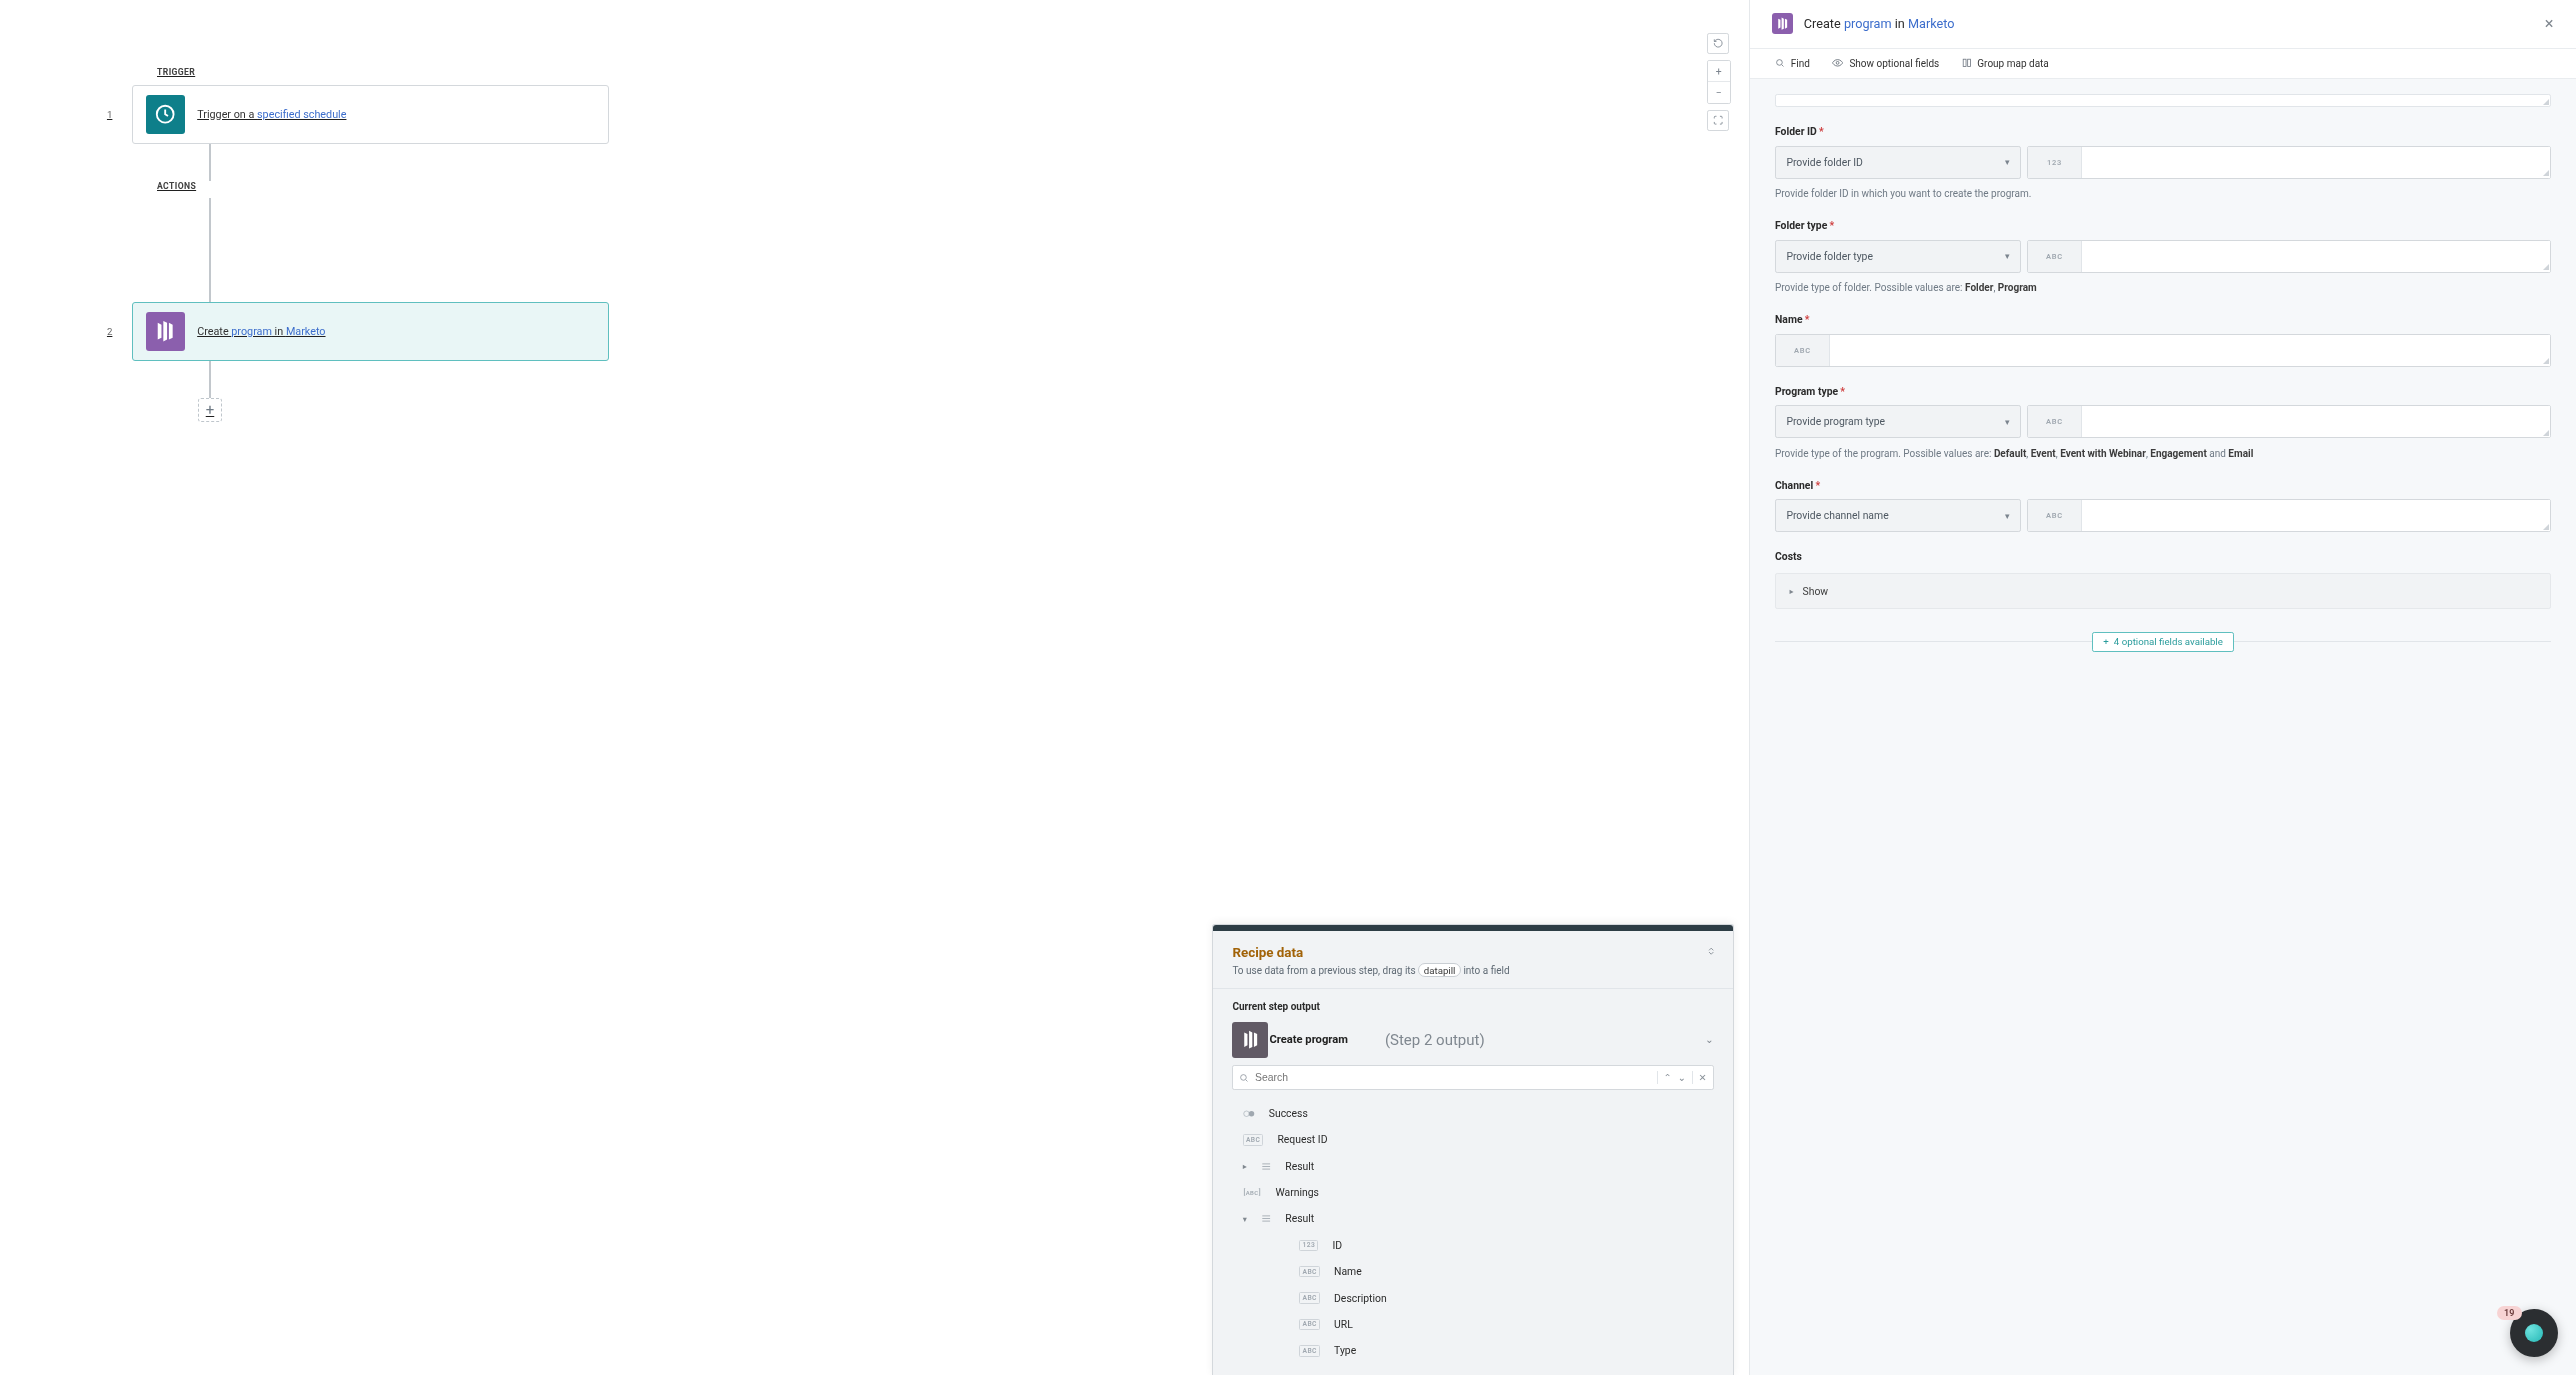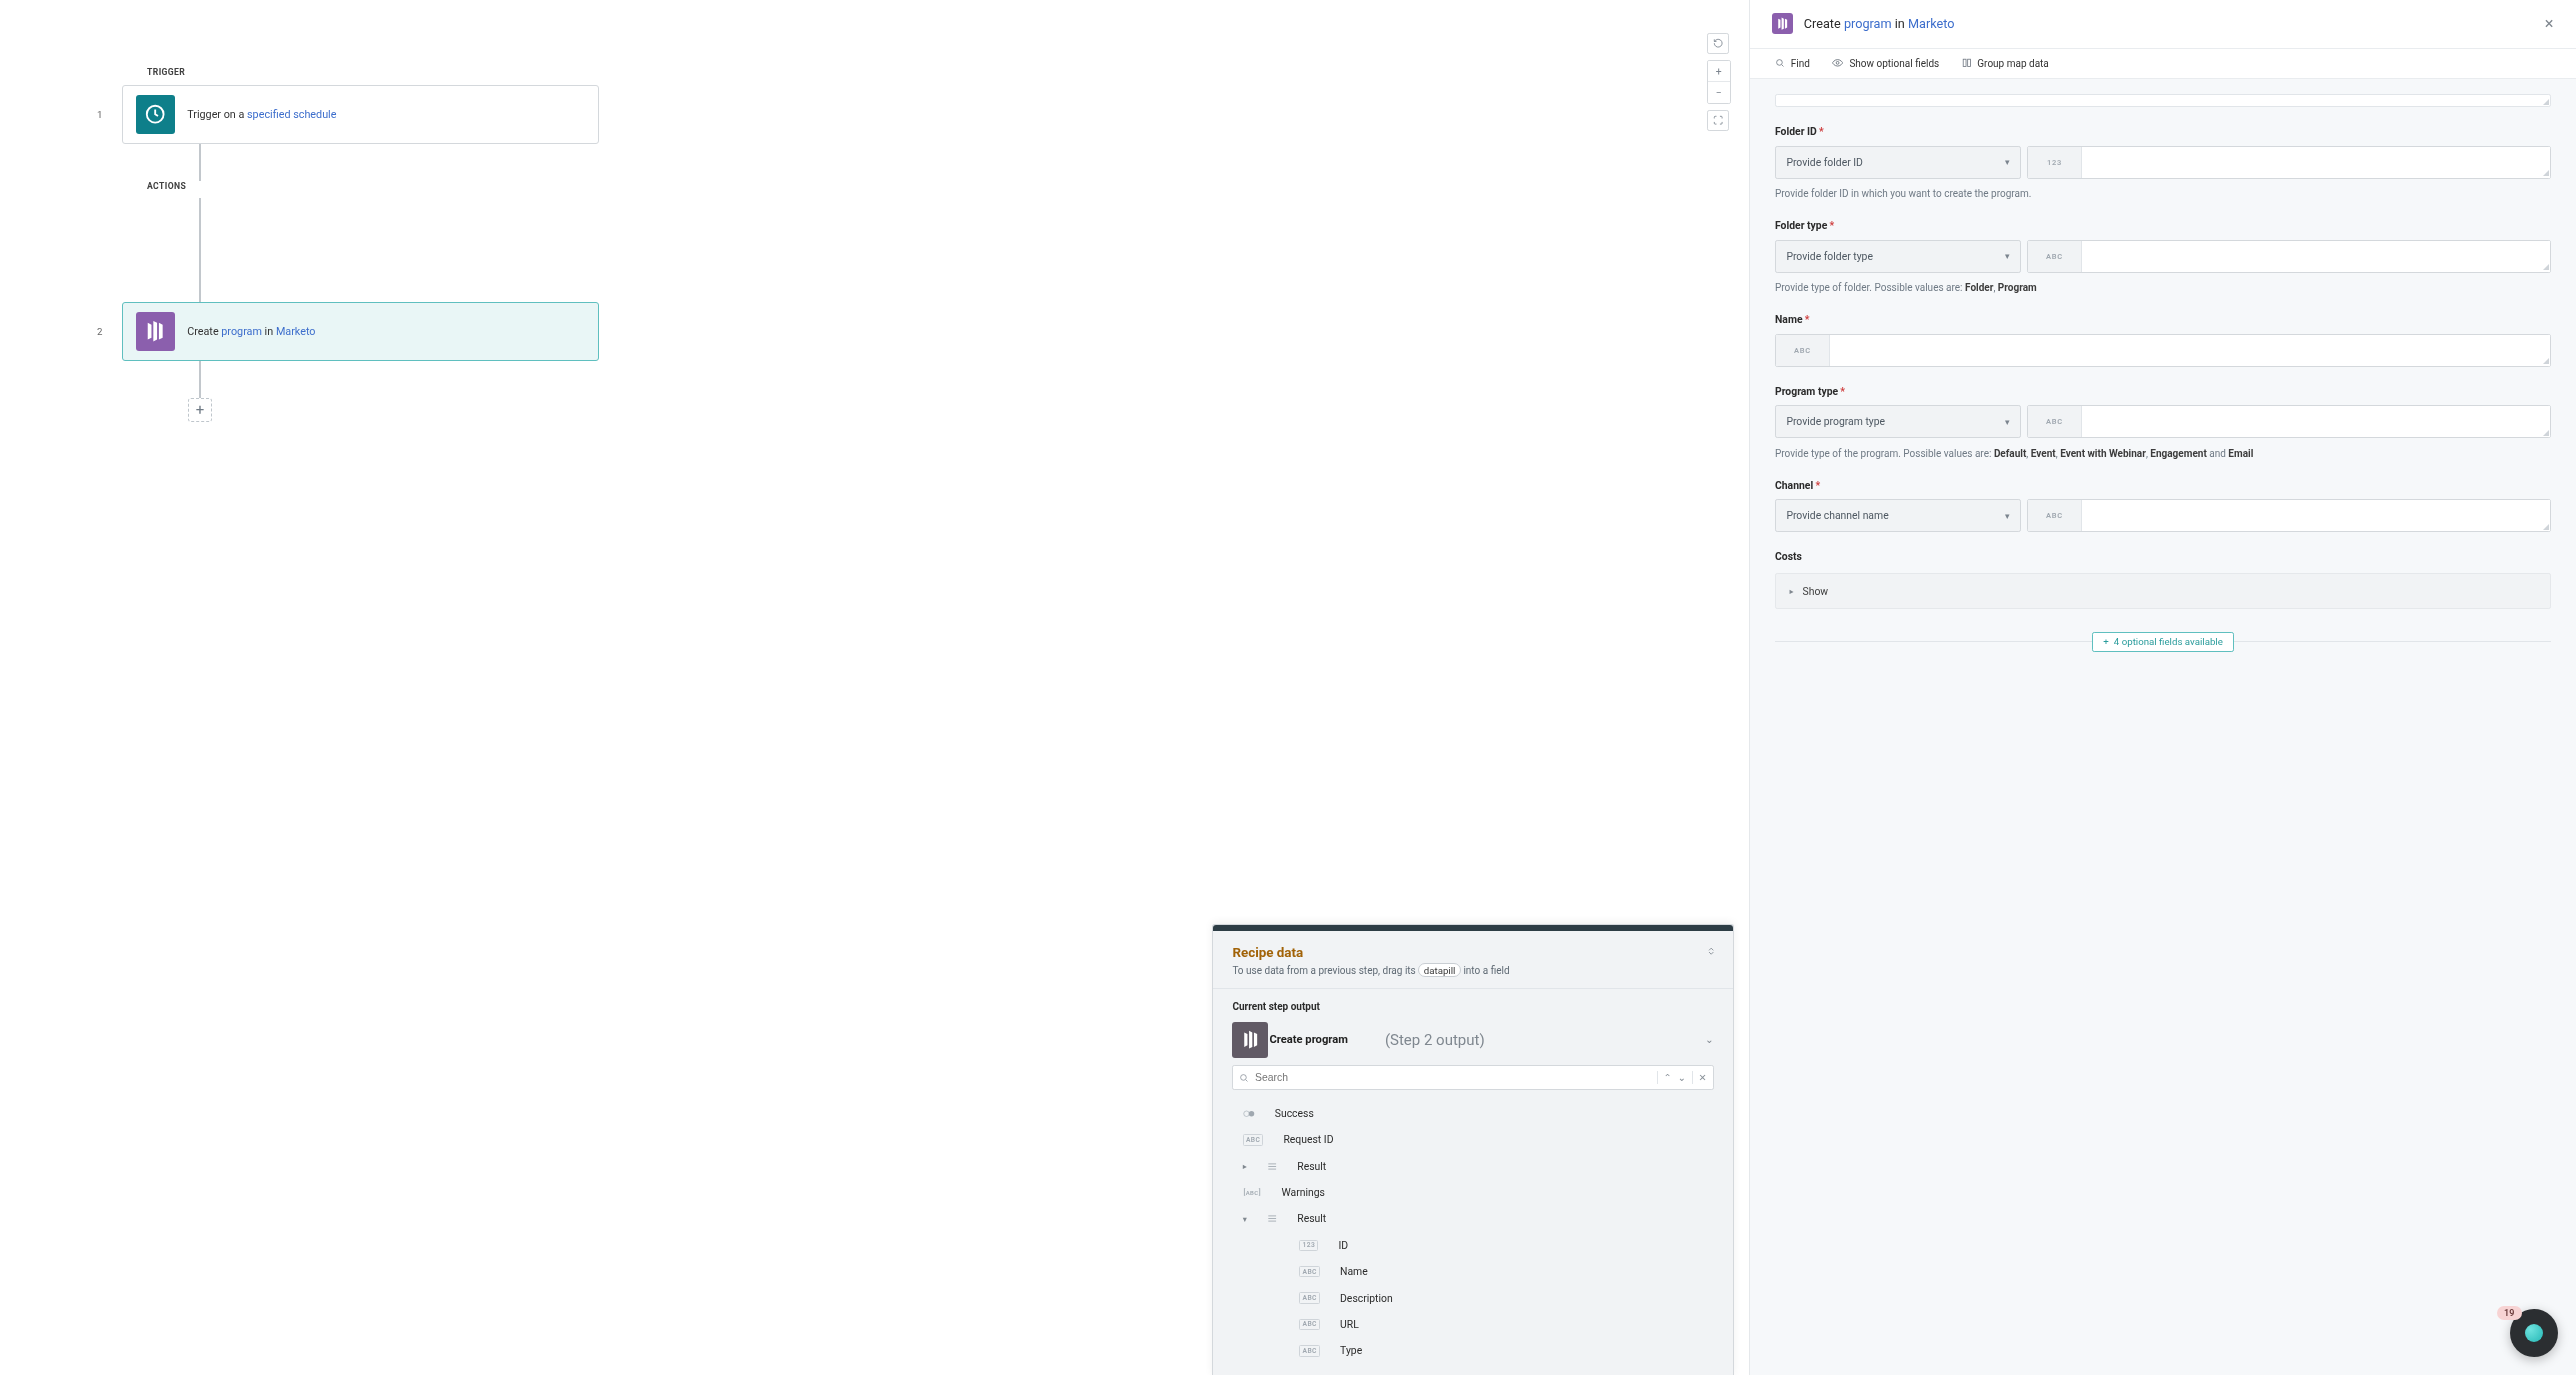--- a/index.html
+++ b/index.html
@@ -20,22 +20,23 @@
   flex: 1;
   position: relative;
   background-image: radial-gradient(circle, #d8d8d8 0.7px, transparent 0.7px);
   background-size: 18px 18px;
   background-position: 9px 9px;
 }
 
 .flow {
   position: absolute;
   top: 67px;
-  left: 89px;
+  left: 99px;
   width: 671px;
+  text-decoration: underline;
 }
 
 .section-label {
   font-size: 8.6px;
   font-weight: 700;
   letter-spacing: 0.4px;
   color: #404040;
   margin-bottom: 7.5px;
   margin-left: 58px;
 }
@@ -140,21 +141,21 @@
 .search-wrap {
   display: flex; align-items: center;
   border: 0.7px solid #d4d8dc; border-radius: 2.2px; background: #fff;
   padding: 4.5px 6px; gap: 6px;
 }
 .search-wrap input { flex: 1; border: none; outline: none; font-size: 10.4px; }
 .search-wrap .ico { color: #8a929a; font-size: 9.7px; }
 .search-wrap .sep { width: 0.7px; height: 13.4px; background: #e1e5e9; }
 
 .tree { margin-top: 10.4px; font-size: 10.4px; color: #2b2b2b; }
-.tree-item { display: flex; align-items: center; gap: 20px; padding: 6.7px 0 6.7px 10.4px; }
+.tree-item { display: flex; align-items: center; gap: 14px; padding: 6.7px 0 6.7px 10.4px; }
 .tree-item.indent2 { padding-left: 67px; }
 .tree-icon-box { color: #a0a8b0; font-size: 6.7px; letter-spacing: 0.4px; border: 0.4px solid #cfd4d9; padding: 0.7px 2.2px; border-radius: 1.5px; font-weight: 600; }
 .tree-caret { color: #808890; font-size: 8.2px; }
 .tree-lines { color: #a0a8b0; }
 
 
 .config {
   width: 827px; background: #fff; border-left: 0.7px solid #e5e8eb;
   display: flex; flex-direction: column;
 }

